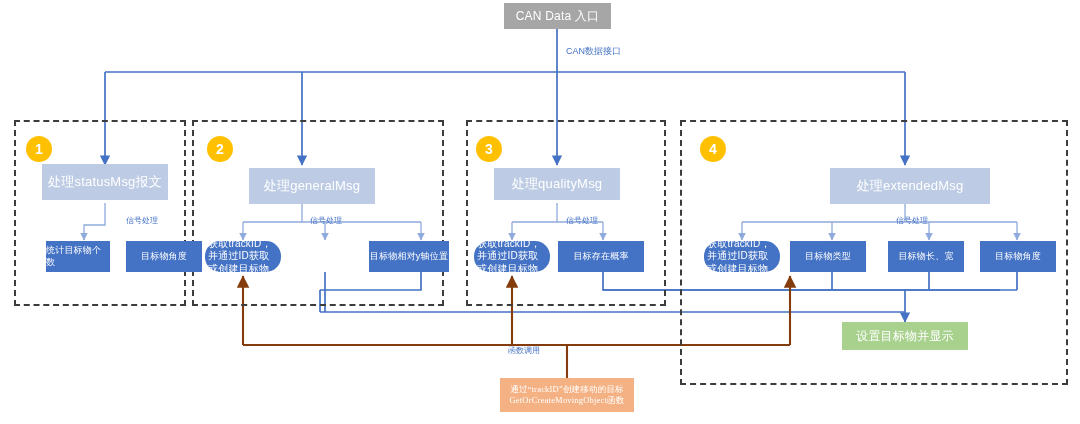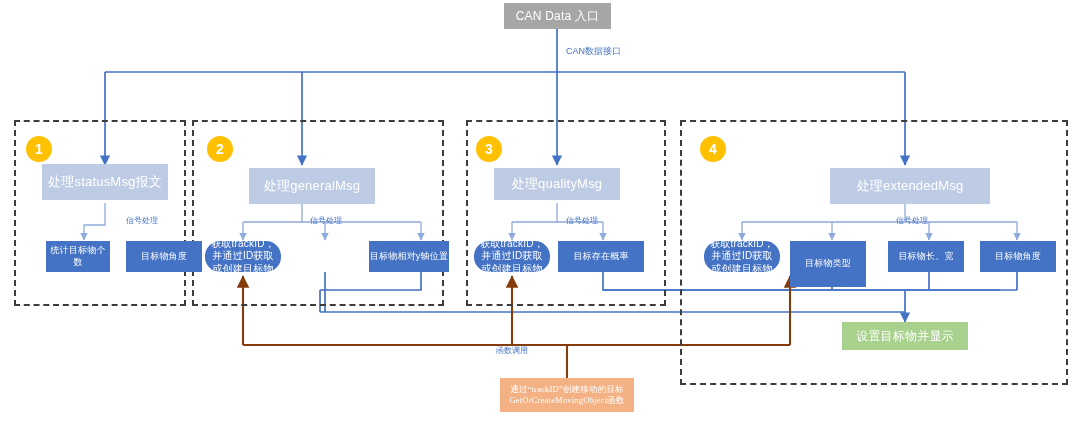--- a/index.html
+++ b/index.html
@@ -2,21 +2,21 @@
 <html><head>
 <meta charset="utf-8">
 <style>
   html,body{margin:0;padding:0;background:#ffffff;}
   body{width:1080px;height:424px;position:relative;overflow:hidden;
        font-family:"Liberation Sans","DejaVu Sans",sans-serif;}
   #canvas{position:absolute;left:0;top:0;width:1080px;height:424px;}
   svg.wires{position:absolute;left:0;top:0;width:1080px;height:424px;pointer-events:none;}
 
   .node{position:absolute;box-sizing:border-box;display:flex;align-items:center;
-        justify-content:center;text-align:center;color:#ffffff;line-height:1.25;
+        justify-content:center;text-align:left;color:#ffffff;line-height:1.25;
         letter-spacing:.2px;}
   .n-gray{background:#a6a6a6;font-size:12px;}
   .n-lav{background:#bdcce4;font-size:13px;}
   .n-blue{background:#4472c4;font-size:9px;}
   .n-blue.two{font-size:10px;border-radius:15px;}
   .n-green{background:#a9d18e;font-size:12px;}
   .n-orange{background:#f4b183;font-size:8.5px;font-family:Liberation Serif, serif;}
 
   .dash{position:absolute;box-sizing:border-box;border:2px dashed #3c3c3c;}
 
@@ -131,33 +131,33 @@
   <div class="node n-blue" style="left:46px;top:241px;width:64px;height:31px;">统计目标物个数</div>
   <div class="node n-blue" style="left:126px;top:241px;width:76px;height:31px;">目标物角度</div>
 
   <div class="node n-blue two" style="left:205px;top:241px;width:76px;height:31px;padding:0 3px;">获取trackID，并通过ID获取或创建目标物</div>
   <div class="node n-blue" style="left:369px;top:241px;width:80px;height:31px;">目标物相对y轴位置</div>
 
   <div class="node n-blue two" style="left:474px;top:241px;width:76px;height:31px;padding:0 3px;">获取trackID，并通过ID获取或创建目标物</div>
   <div class="node n-blue" style="left:558px;top:241px;width:86px;height:31px;">目标存在概率</div>
 
   <div class="node n-blue two" style="left:704px;top:241px;width:76px;height:31px;padding:0 3px;">获取trackID，并通过ID获取或创建目标物</div>
-  <div class="node n-blue" style="left:790px;top:241px;width:76px;height:46px;">目标物类型</div>
+  <div class="node n-blue" style="left:790px;top:241px;width:76px;height:31px;">目标物类型</div>
   <div class="node n-blue" style="left:888px;top:241px;width:76px;height:31px;">目标物长、宽</div>
   <div class="node n-blue" style="left:980px;top:241px;width:76px;height:31px;">目标物角度</div>
 
   <div class="node n-green" style="left:842px;top:322px;width:126px;height:28px;">设置目标物并显示</div>
 
   <div class="node n-orange" style="left:500px;top:378px;width:134px;height:34px;flex-direction:column;">
     <span>通过“trackID”创建移动的目标</span>
     <span>GetOrCreateMovingObject函数</span>
   </div>
 
   <div class="lbl big" style="left:566px;top:45px;">CAN数据接口</div>
 
   <div class="lbl" style="left:126px;top:215px;">信号处理</div>
   <div class="lbl" style="left:310px;top:215px;">信号处理</div>
   <div class="lbl" style="left:566px;top:215px;">信号处理</div>
   <div class="lbl" style="left:896px;top:215px;">信号处理</div>
 
-  <div class="lbl" style="left:496px;top:345px;">函数调用</div>
+  <div class="lbl" style="left:508px;top:345px;">函数调用</div>
 
 </div>
 
 </body></html>

